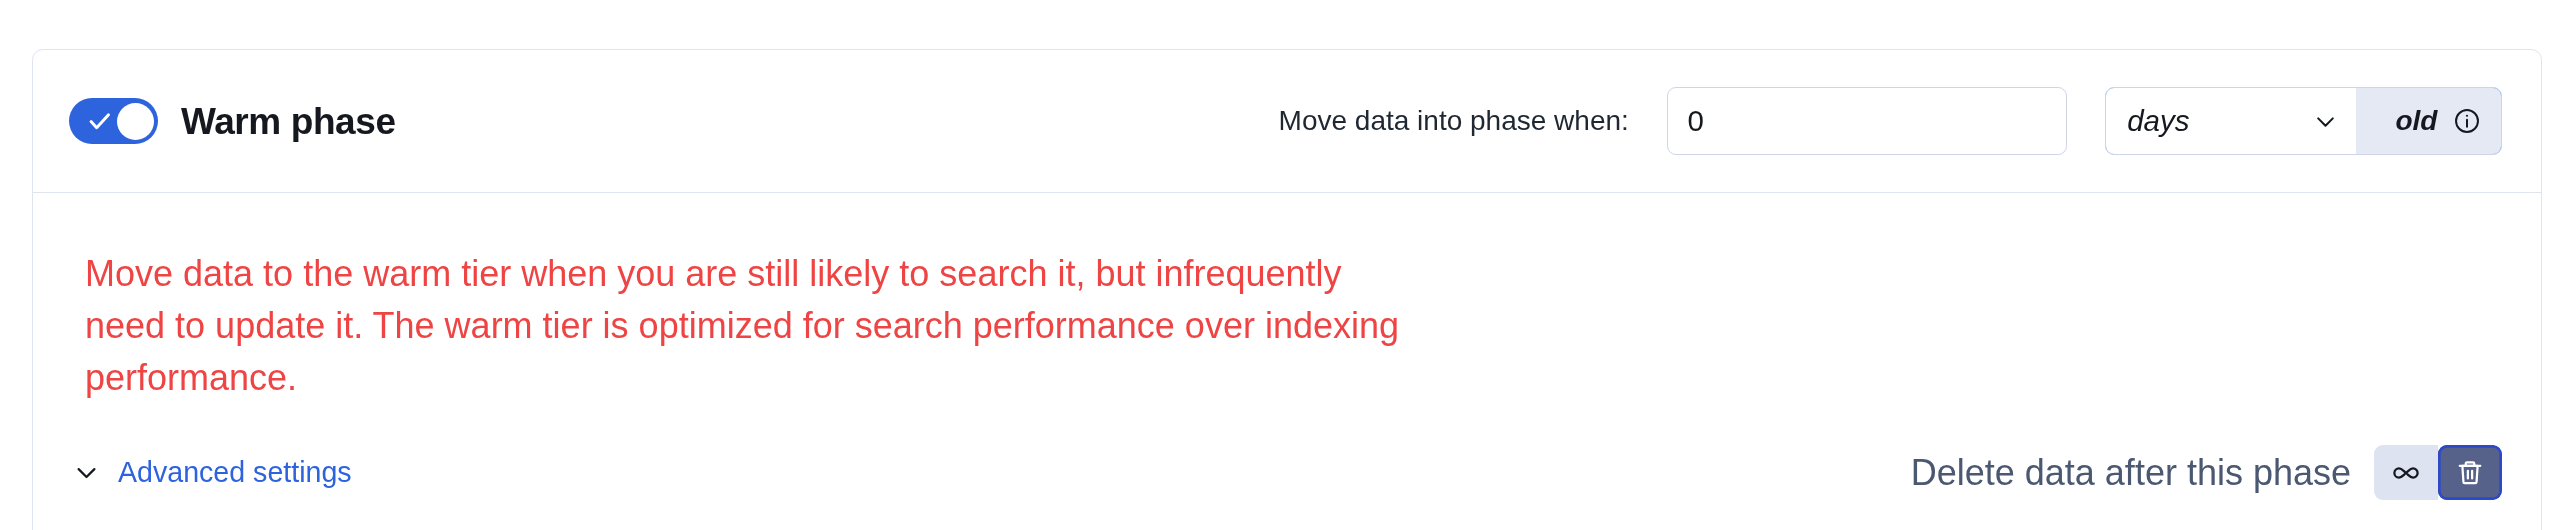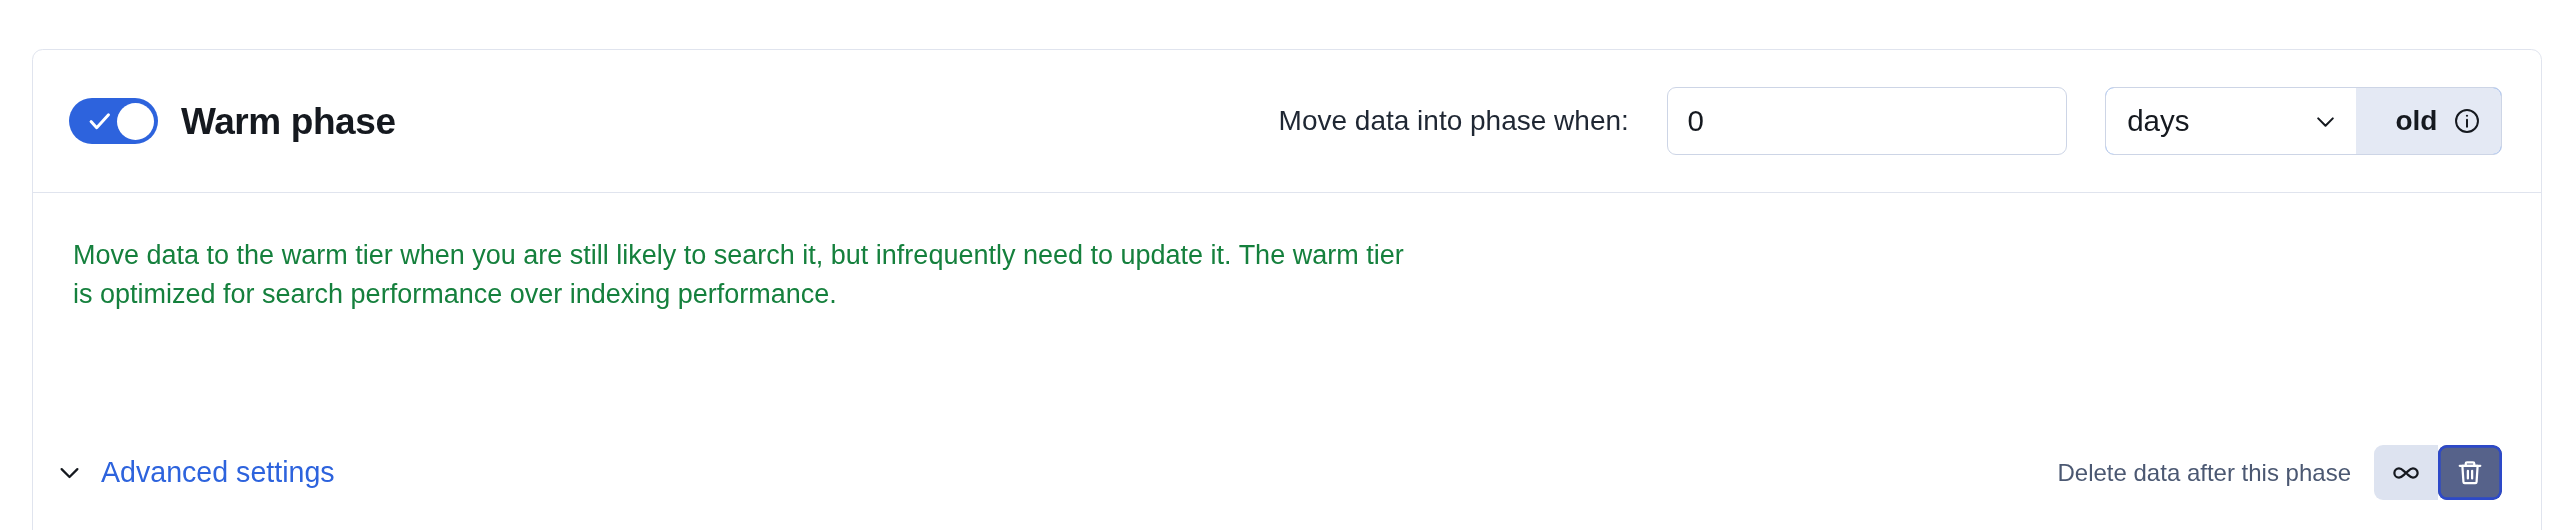--- a/index.html
+++ b/index.html
@@ -123,20 +123,21 @@
 
   
   .unit-group {
     display: flex;
     align-items: stretch;
     height: 68px;
     border: 1.8px solid #cdd5e6;
     border-radius: 9px;
     overflow: hidden;
     background: #3b82f6;
+    font-style: italic;
   }
   .unit-select {
     width: 250px;
     display: flex;
     align-items: center;
     justify-content: space-between;
     padding: 0 18px 0 21.4px;
     background: #ffffff;
     cursor: pointer;
   }
@@ -164,30 +165,30 @@
   .unit-append .info svg { display: block; width: 28px; height: 28px; }
 
   
   .phase-body {
     position: relative;
     padding: 39px 39px 0 36px;
     height: 391px;
   }
 
   .phase-desc {
-    font-size: 27px;
+    font-size: 36px;
     line-height: 1.45;
-    color: #15803d;
+    color: #ef4444;
     max-width: 1339px;
-    margin: 4px;
+    margin: 16px;
   }
 
   .body-footer {
     position: absolute;
-    left: 23px;
+    left: 40px;
     right: 39px;
     top: 252px;
     display: flex;
     align-items: center;
   }
 
   .adv-settings {
     display: flex;
     align-items: center;
     gap: 18px;
@@ -204,21 +205,21 @@
   }
 
   .footer-right {
     margin-left: auto;
     display: flex;
     align-items: center;
     gap: 23px;
   }
 
   .delete-label {
-    font-size: 24px;
+    font-size: 36px;
     color: #4b5872;
     white-space: nowrap;
     line-height: 1;
   }
 
   .btn-group {
     display: flex;
     align-items: stretch;
     border-radius: 9px;
     overflow: hidden;

